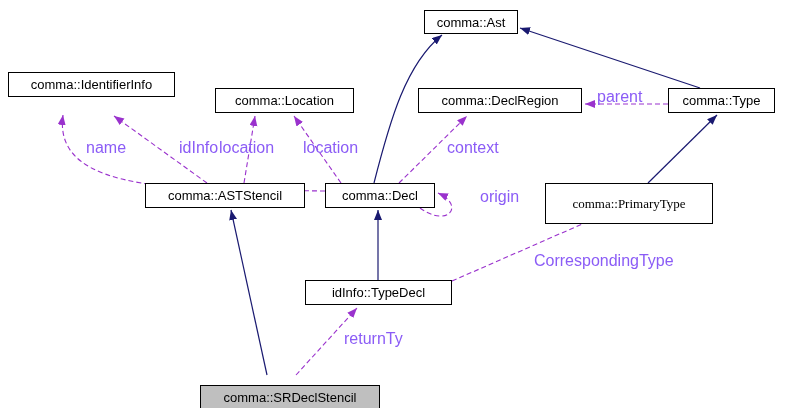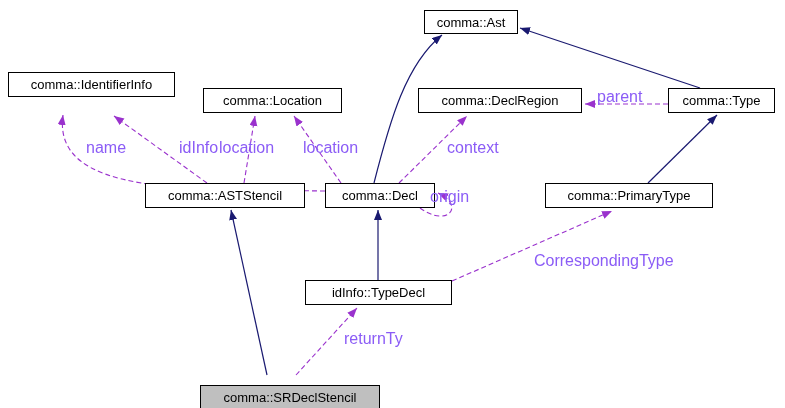--- a/index.html
+++ b/index.html
@@ -50,32 +50,32 @@
     <path class="edge-dashed" d="M 341,183 L 294,116" marker-end="url(#arrow-purple)"></path>
     <path class="edge-dashed" d="M 399,183 L 467,116" marker-end="url(#arrow-purple)"></path>
     <path class="edge-dashed" d="M 668,104 L 585,104" marker-end="url(#arrow-purple)"></path>
     <path class="edge-dashed" d="M 420,208 C 447,228 466,206 438,193" marker-end="url(#arrow-purple)"></path>
     <path class="edge-dashed" d="M 452,281 L 612,211" marker-end="url(#arrow-purple)"></path>
     <path class="edge-dashed" d="M 296,375 L 357,308" marker-end="url(#arrow-purple)"></path>
   </svg>
 
   <div class="node" style="left:424px; top:10px; width:94px; height:24px;">comma::Ast</div>
   <div class="node" style="left:8px; top:72px; width:167px; height:25px;">comma::IdentifierInfo</div>
-  <div class="node" style="left:203px; top:88px; width:139px; height:25px;">comma::Location</div>
+  <div class="node" style="left:215px; top:88px; width:139px; height:25px;">comma::Location</div>
   <div class="node" style="left:418px; top:88px; width:164px; height:25px;">comma::DeclRegion</div>
   <div class="node" style="left:668px; top:88px; width:107px; height:25px;">comma::Type</div>
   <div class="node" style="left:145px; top:183px; width:160px; height:25px;">comma::ASTStencil</div>
   <div class="node" style="left:325px; top:183px; width:110px; height:25px;">comma::Decl</div>
-  <div class="node" style="left:545px; top:183px; width:168px; height:25px;">comma::PrimaryType</div>
+  <div class="node" style="left:545px; top:183px; width:168px; height:41px;font-family:Liberation Serif, serif;">comma::PrimaryType</div>
   <div class="node" style="left:305px; top:280px; width:147px; height:25px;">idInfo::TypeDecl</div>
   <div class="node highlight" style="left:200px; top:375px; width:180px; height:25px;">comma::SRDeclStencil</div>
 
   <div class="edge-label" style="left:86px; top:139px;">name</div>
   <div class="edge-label" style="left:179px; top:139px;">idInfo</div>
   <div class="edge-label" style="left:219px; top:139px;">location</div>
   <div class="edge-label" style="left:303px; top:139px;">location</div>
   <div class="edge-label" style="left:447px; top:139px;">context</div>
   <div class="edge-label" style="left:597px; top:88px;">parent</div>
-  <div class="edge-label" style="left:430px; top:188px;">origin</div>
+  <div class="edge-label" style="left:480px; top:188px;">origin</div>
   <div class="edge-label" style="left:534px; top:220px;margin-top:32px;">CorrespondingType</div>
   <div class="edge-label" style="left:344px; top:330px;">returnTy</div>
 
 </div>
 
 </body></html>

